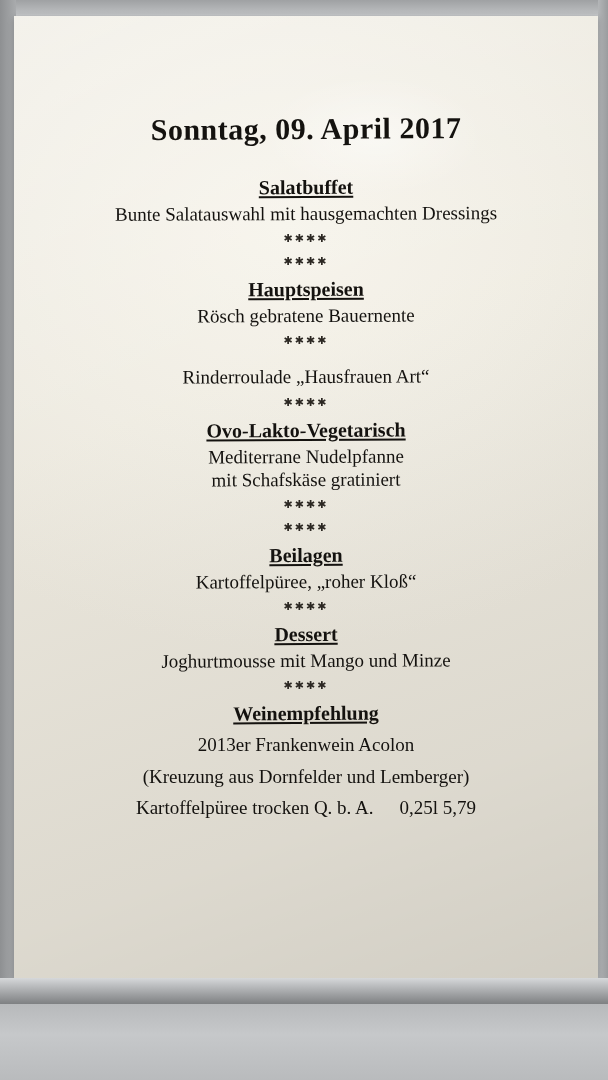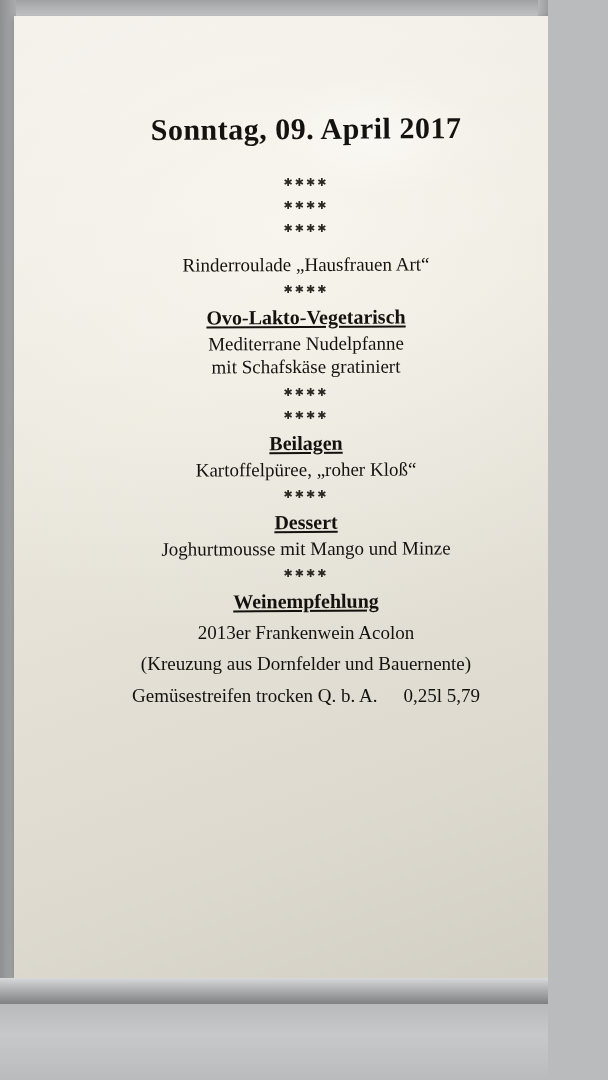--- a/index.html
+++ b/index.html
@@ -10,21 +10,21 @@
     width: 608px;
     height: 1080px;
     overflow: hidden;
     background: #b9bbbd;
     font-family: "Liberation Serif", serif;
   }
 
   
   .photo {
     position: relative;
-    width: 548px;
+    width: 608px;
     height: 1080px;
     background:
       linear-gradient(180deg, #c3c5c7 0%, #bcbec0 40%, #a8aaac 100%);
     overflow: hidden;
   }
 
   
   .edge-left {
     position: absolute;
     left: 0; top: 0;
@@ -152,24 +152,32 @@
   <div class="edge-left"></div>
   <div class="edge-right"></div>
 
   <div class="sheet">
     <div class="glare"></div>
 
     <div class="menu">
 
       <div class="menu-title">Sonntag, 09. April 2017</div>
 
-      <div class="sep">✱✱✱✱</div>
-
-      <div class="sep">✱✱✱✱</div>
-
+      <div class="section">
+        <div class="section-heading">Salatbuffet</div>
+        <div class="section-line">Bunte Salatauswahl mit hausgemachten Dressings</div>
+      </div>
+      <div class="sep">✱✱✱✱</div>
+
+      <div class="sep">✱✱✱✱</div>
+
+      <div class="section">
+        <div class="section-heading">Hauptspeisen</div>
+        <div class="section-line">Rösch gebratene Bauernente</div>
+      </div>
       <div class="sep">✱✱✱✱</div>
 
       <div class="gap"></div>
 
       <div class="section">
         <div class="section-line">Rinderroulade „Hausfrauen Art“</div>
       </div>
       <div class="sep">✱✱✱✱</div>
 
       <div class="section">
@@ -189,23 +197,23 @@
 
       <div class="section">
         <div class="section-heading">Dessert</div>
         <div class="section-line">Joghurtmousse mit Mango und Minze</div>
       </div>
       <div class="sep">✱✱✱✱</div>
 
       <div class="section">
         <div class="section-heading">Weinempfehlung</div>
         <div class="wine-line">2013er Frankenwein Acolon</div>
-        <div class="wine-line">(Kreuzung aus Dornfelder und Bauernente)</div>
+        <div class="wine-line">(Kreuzung aus Dornfelder und Lemberger)</div>
         <div class="wine-line">
-          <span>Gemüsestreifen trocken Q. b. A.</span><span class="price">0,25l</span>&nbsp;<span>5,79</span>
+          <span>Kartoffelpüree trocken Q. b. A.</span><span class="price">0,25l</span>&nbsp;<span>5,79</span>
         </div>
       </div>
 
     </div>
   </div>
 
   <div class="rail"></div>
   <div class="rail-shadow"></div>
 </div>
 

